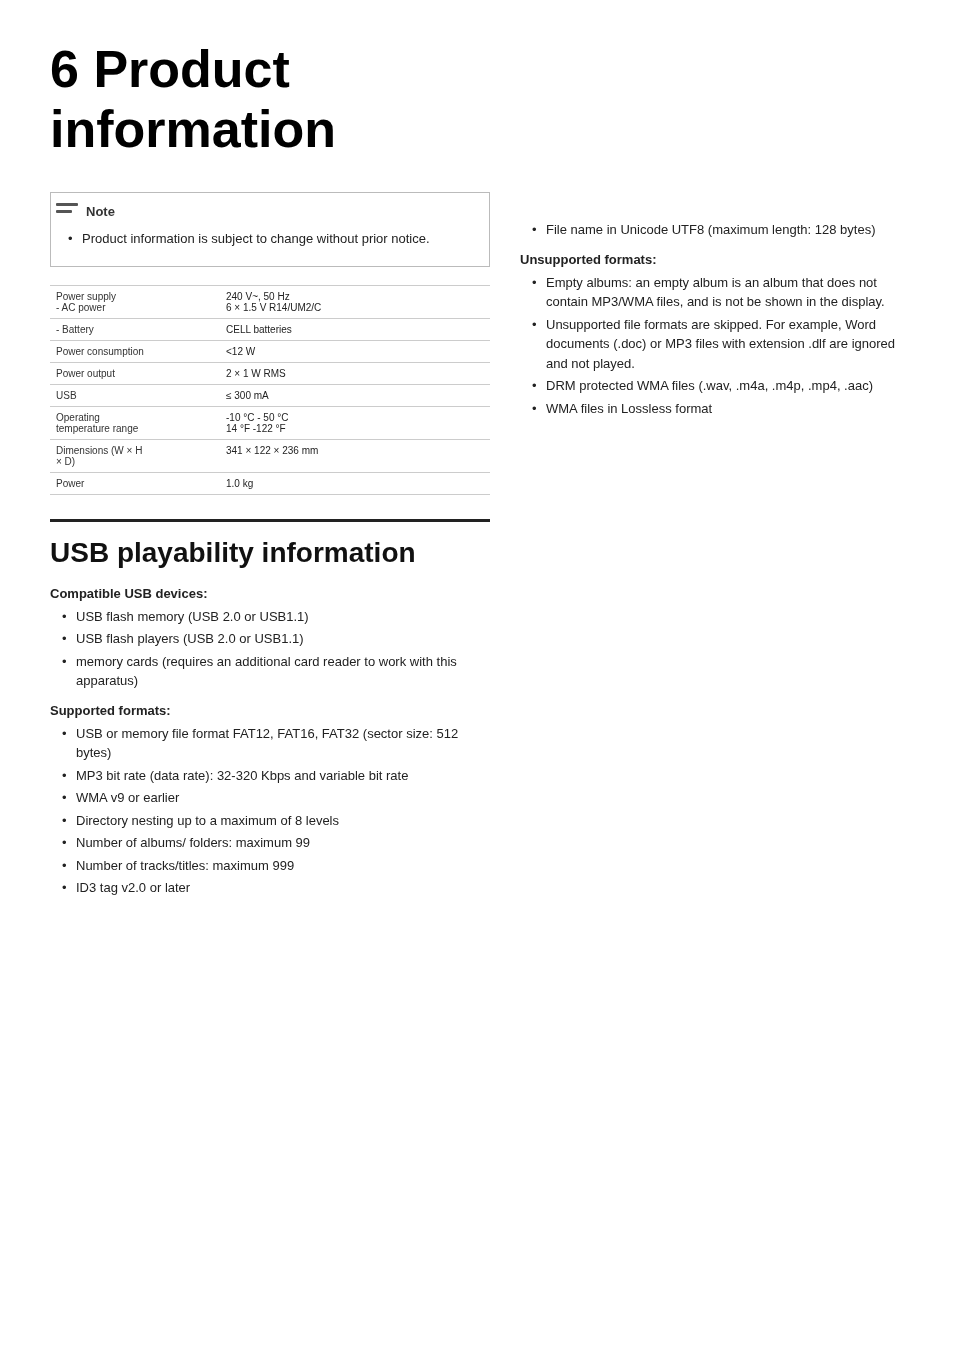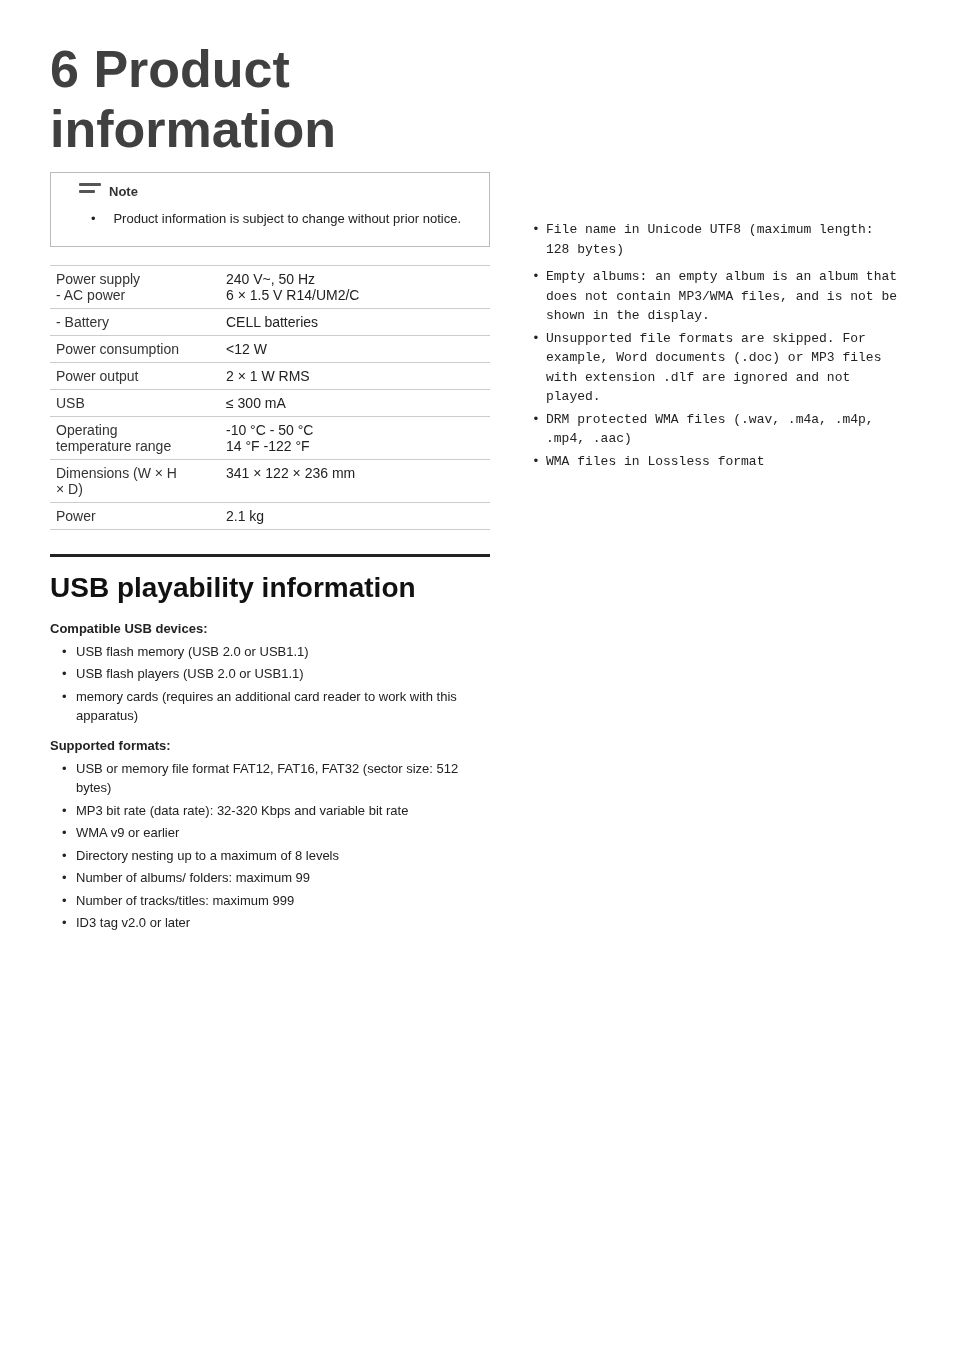--- a/index.html
+++ b/index.html
@@ -31,35 +31,34 @@
     }
 
     .right-col {
       flex: 1;
       padding-top: 0;
     }
 
     h1.product-title {
       font-size: 52px;
       font-weight: bold;
-      color: #404040;
+      color: #000000;
       line-height: 1.15;
-      margin-bottom: 12px;
+      margin-bottom: 32px;
     }
 
     h1.product-title .chapter-num {
       font-size: 52px;
       font-weight: bold;
     }
 
     .note-box {
       border: 1px solid #bbb;
-      padding: 10px 28px;
+      padding: 10px 5px;
       margin-bottom: 18px;
-      text-align: right;
     }
 
     .note-header {
       display: flex;
       align-items: center;
       gap: 8px;
       margin-bottom: 8px;
     }
 
     .note-icon {
@@ -100,21 +99,21 @@
     }
 
     .spec-table {
       width: 100%;
       border-collapse: collapse;
       margin-bottom: 24px;
     }
 
     .spec-table td {
       padding: 5px 6px;
-      font-size: 14px;
+      font-size: 10px;
       vertical-align: top;
       border-top: 1px solid #ccc;
     }
 
     .spec-table tr:last-child td {
       border-bottom: 1px solid #ccc;
     }
 
     .spec-table td.spec-label {
       width: 170px;
@@ -229,21 +228,21 @@
           <tr>
             <td class="spec-label">Operating<br>temperature range</td>
             <td class="spec-value">-10 °C - 50 °C<br>14 °F -122 °F</td>
           </tr>
           <tr>
             <td class="spec-label">Dimensions (W × H<br>× D)</td>
             <td class="spec-value">341 × 122 × 236 mm</td>
           </tr>
           <tr>
             <td class="spec-label">Power</td>
-            <td class="spec-value">2.1 kg</td>
+            <td class="spec-value">1.0 kg</td>
           </tr>
         </tbody>
       </table>
 
       <hr class="separator-thick">
 
       <h2 class="usb-title">USB playability information</h2>
 
       <div class="section-heading">Compatible USB devices:</div>
       <ul class="info-list">
@@ -258,26 +257,27 @@
         <li>MP3 bit rate (data rate): 32-320 Kbps and variable bit rate</li>
         <li>WMA v9 or earlier</li>
         <li>Directory nesting up to a maximum of 8 levels</li>
         <li>Number of albums/ folders: maximum 99</li>
         <li>Number of tracks/titles: maximum 999</li>
         <li>ID3 tag v2.0 or later</li>
       </ul>
 
     </div>
 
-    <div class="right-col" style="padding-top: 180px; font-family: Liberation Mono, monospace;">
+    <div class="right-col" style="padding-top: 180px;">
 
       <ul class="info-list">
         <li>File name in Unicode UTF8 (maximum length: 128 bytes)</li>
       </ul>
 
+      <div class="section-heading">Unsupported formats:</div>
       <ul class="info-list">
         <li>Empty albums: an empty album is an album that does not contain MP3/WMA files, and is not be shown in the display.</li>
         <li>Unsupported file formats are skipped. For example, Word documents (.doc) or MP3 files with extension .dlf are ignored and not played.</li>
         <li>DRM protected WMA files (.wav, .m4a, .m4p, .mp4, .aac)</li>
         <li>WMA files in Lossless format</li>
       </ul>
 
     </div>
   </div>
 

